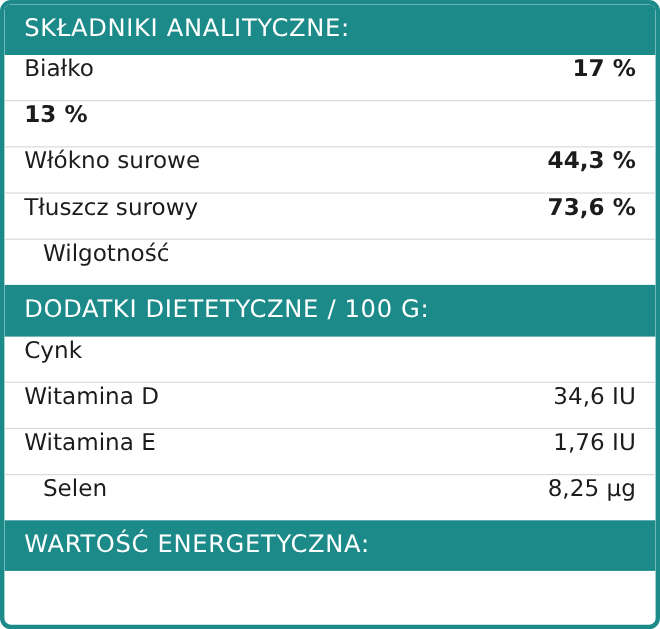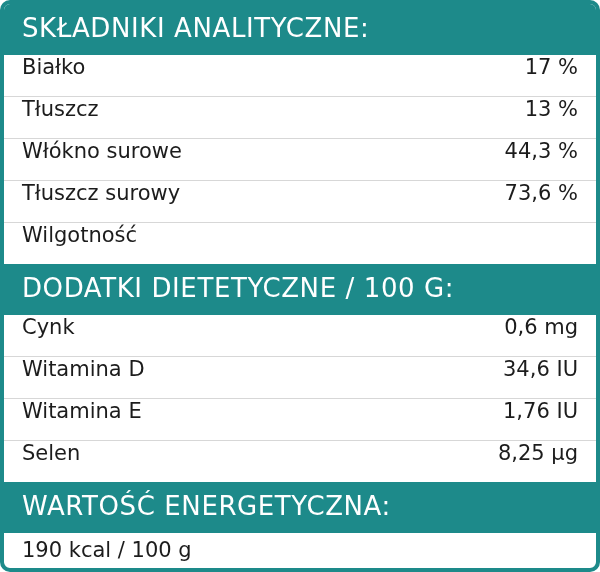--- a/index.html
+++ b/index.html
@@ -20,21 +20,21 @@
     border: 4px solid #1d8a8a;
     border-radius: 10px;
     overflow: hidden;
     display: flex;
     flex-direction: column;
     background: #ffffff;
   }
   .section-header {
     background: #1d8a8a;
     color: #ffffff;
-    font-size: 26px;
+    font-size: 22px;
     letter-spacing: 0.6px;
     padding: 10px 18px 11px 18px;
     text-transform: uppercase;
     font-weight: 400;
     line-height: 1.15;
   }
   .rows {
     display: flex;
     flex-direction: column;
   }
@@ -42,31 +42,32 @@
     display: flex;
     align-items: flex-start;
     justify-content: space-between;
     padding: 0 18px;
     height: 41px;
     border-bottom: 1px solid #d7d7d7;
     font-size: 21px;
   }
   .row:last-child {
     border-bottom: none;
+    margin-left: 17px;
   }
   .row .name {
     text-align: left;
     white-space: nowrap;
   }
   .row .value {
     text-align: right;
     white-space: nowrap;
   }
   .rows.bold .value {
-    font-weight: normal;
+    font-weight: bold;
   }
   .energy-row {
     display: flex;
     align-items: center;
     padding: 0 18px;
     height: 44px;
     font-size: 21px;
   }
   .spacer {
     flex: 1 1 auto;
@@ -78,58 +79,53 @@
 <div class="label-card">
 
   <div class="section-header">SKŁADNIKI ANALITYCZNE:</div>
 
   <div class="rows bold">
     <div class="row">
       <span class="name">Białko</span>
       <span class="value">17 %</span>
     </div>
     <div class="row">
-      <span class="name">Tłuszcz</span>
       <span class="value">13 %</span>
     </div>
     <div class="row">
       <span class="name">Włókno surowe</span>
       <span class="value">44,3 %</span>
     </div>
     <div class="row">
       <span class="name">Tłuszcz surowy</span>
       <span class="value">73,6 %</span>
     </div>
     <div class="row">
       <span class="name">Wilgotność</span>
     </div>
   </div>
 
   <div class="section-header">DODATKI DIETETYCZNE / 100 G:</div>
 
   <div class="rows">
     <div class="row">
       <span class="name">Cynk</span>
-      <span class="value">0,6 mg</span>
     </div>
     <div class="row">
       <span class="name">Witamina D</span>
       <span class="value">34,6 IU</span>
     </div>
     <div class="row">
       <span class="name">Witamina E</span>
       <span class="value">1,76 IU</span>
     </div>
     <div class="row">
       <span class="name">Selen</span>
       <span class="value">8,25 µg</span>
     </div>
   </div>
 
   <div class="section-header">WARTOŚĆ ENERGETYCZNA:</div>
 
-  <div class="energy-row">
-    <span class="name">190 kcal / 100 g</span>
-  </div>
 
   <div class="spacer"></div>
 
 </div>
 
 </body></html>

